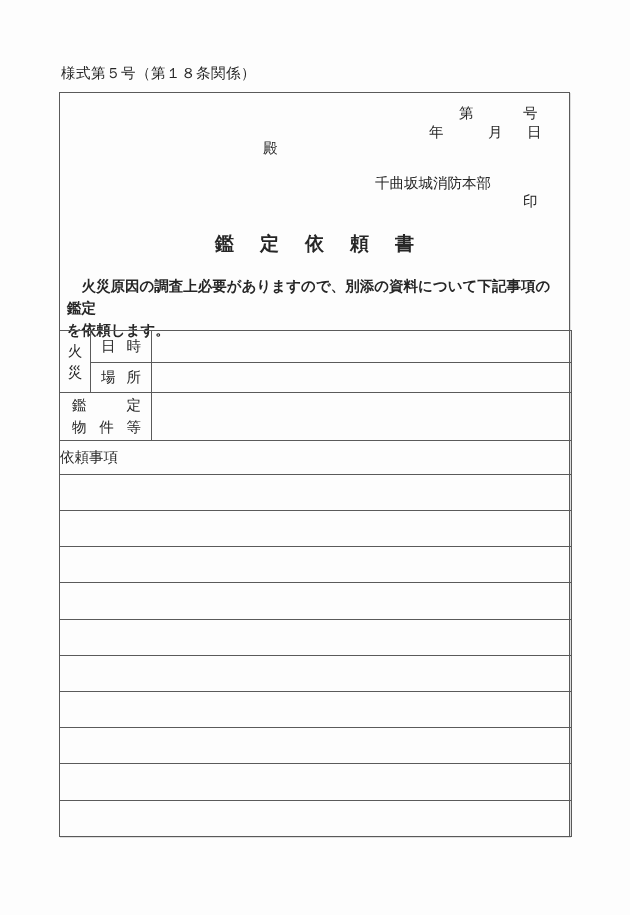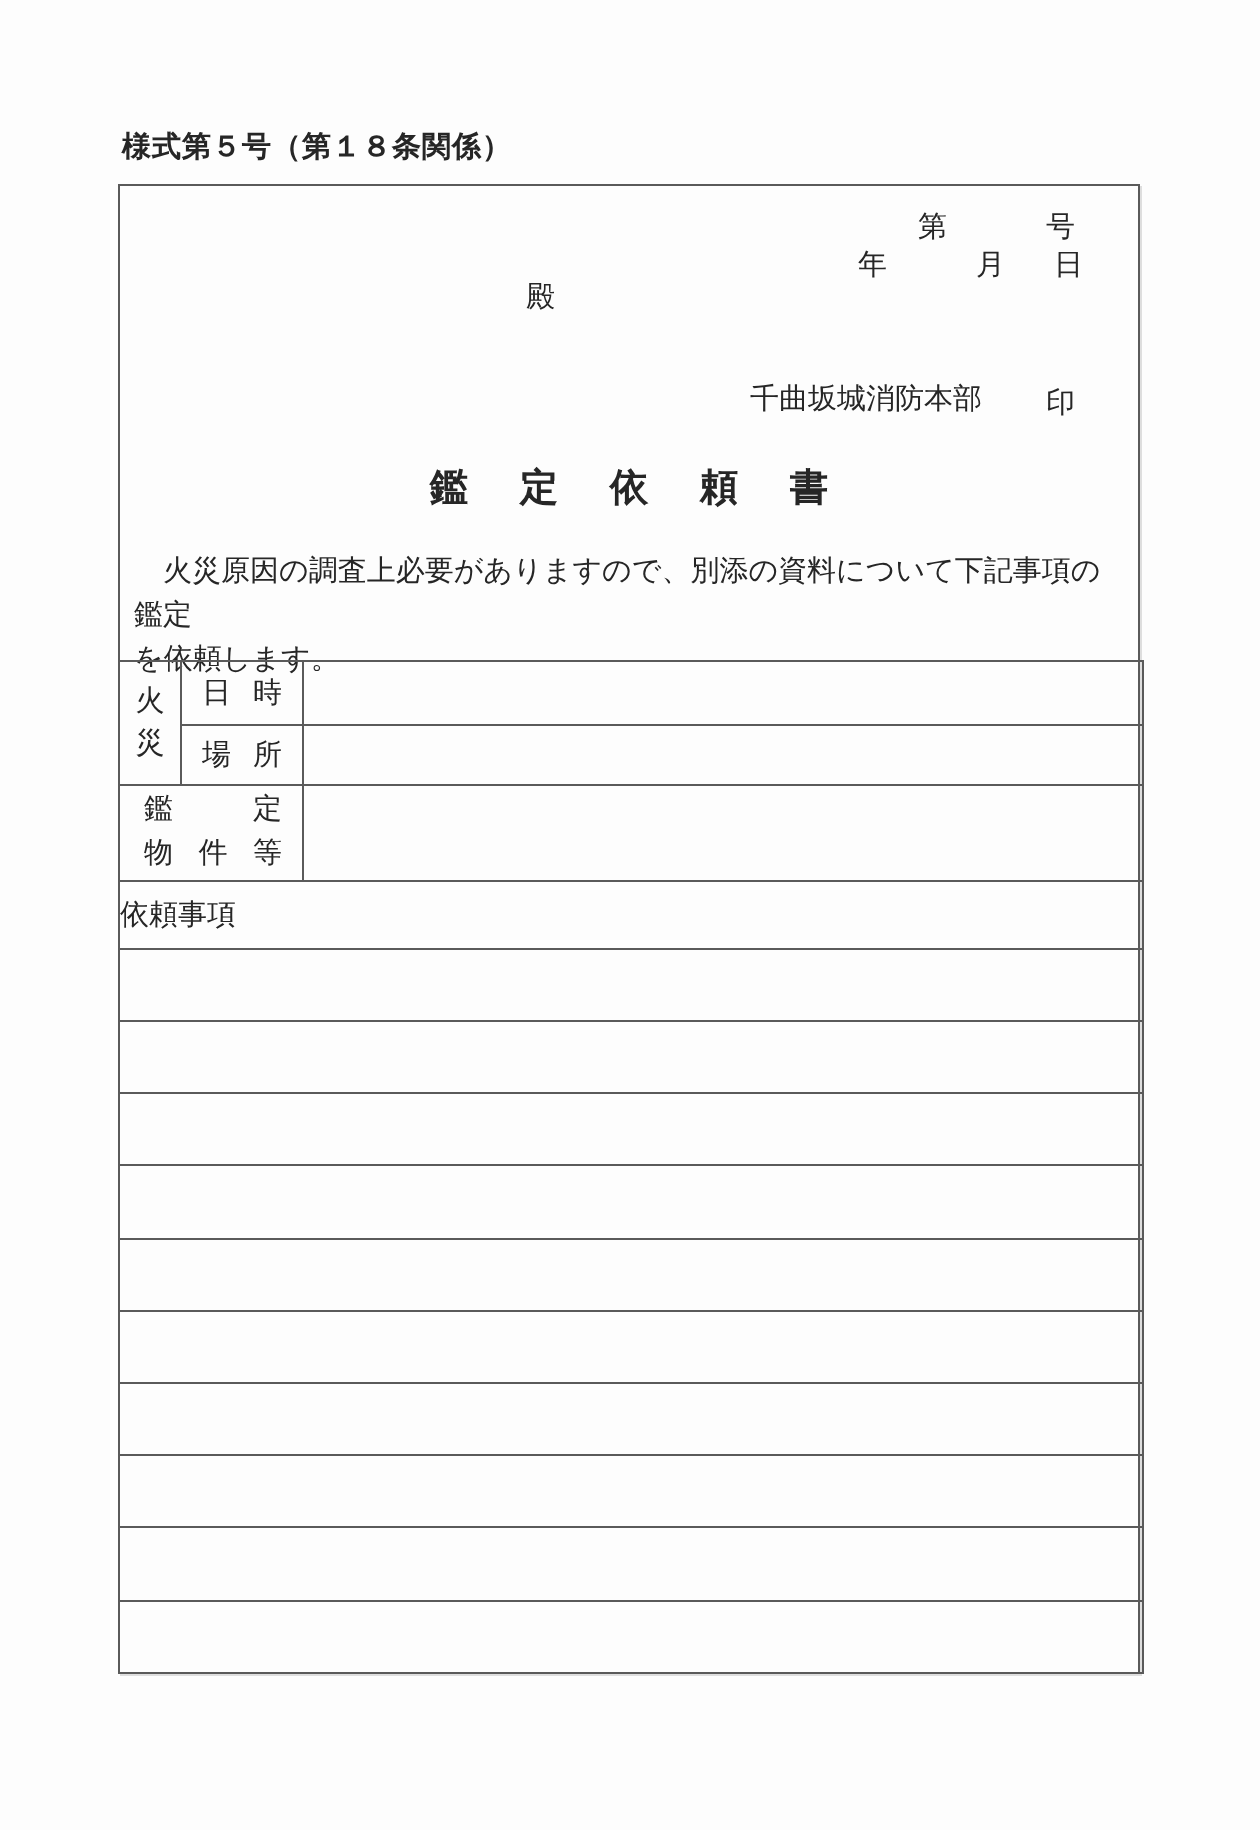--- a/index.html
+++ b/index.html
@@ -16,57 +16,57 @@
     font-size:14.5px;
     position:relative;
     overflow:hidden;
   }
   .form-note{
     position:absolute;
     left:61px;
     top:64px;
     letter-spacing:0.5px;
     white-space:nowrap;
-    font-weight:bold;
   }
   .box{
     position:absolute;
     left:59px;
     top:92px;
     width:511px;
     height:745px;
     border:1px solid var(--border);
     box-shadow:1px 1px 0 rgba(0,0,0,0.12);
   }
   .abs{position:absolute;white-space:nowrap;}
   .pos-no-prefix{left:399px;top:11px;}
   .pos-no-suffix{left:463px;top:11px;}
   .pos-year{left:369px;top:30px;}
   .pos-month{left:428px;top:30px;}
   .pos-day{left:467px;top:30px;}
   .pos-addressee{left:203px;top:46px;}
-  .pos-issuer{left:315px;top:81px;margin-top:16px;}
+  .pos-issuer{left:315px;top:81px;}
   .pos-seal{left:463px;top:99px;}
   .doc-title{
     position:absolute;
     left:0;right:0;
     top:138px;
     display:flex;
     justify-content:center;
     gap:26px;
     font-size:19px;
     font-weight:bold;
     letter-spacing:0;
   }
   .body-text{
     position:absolute;
     left:7px;
     right:6px;
     top:182px;
     line-height:22px;
+    font-weight:bold;
   }
   table.grid{
     position:absolute;
     left:-1px;
     top:237px;
     width:513px;
     height:507px;
     border-collapse:collapse;
     table-layout:fixed;
   }

